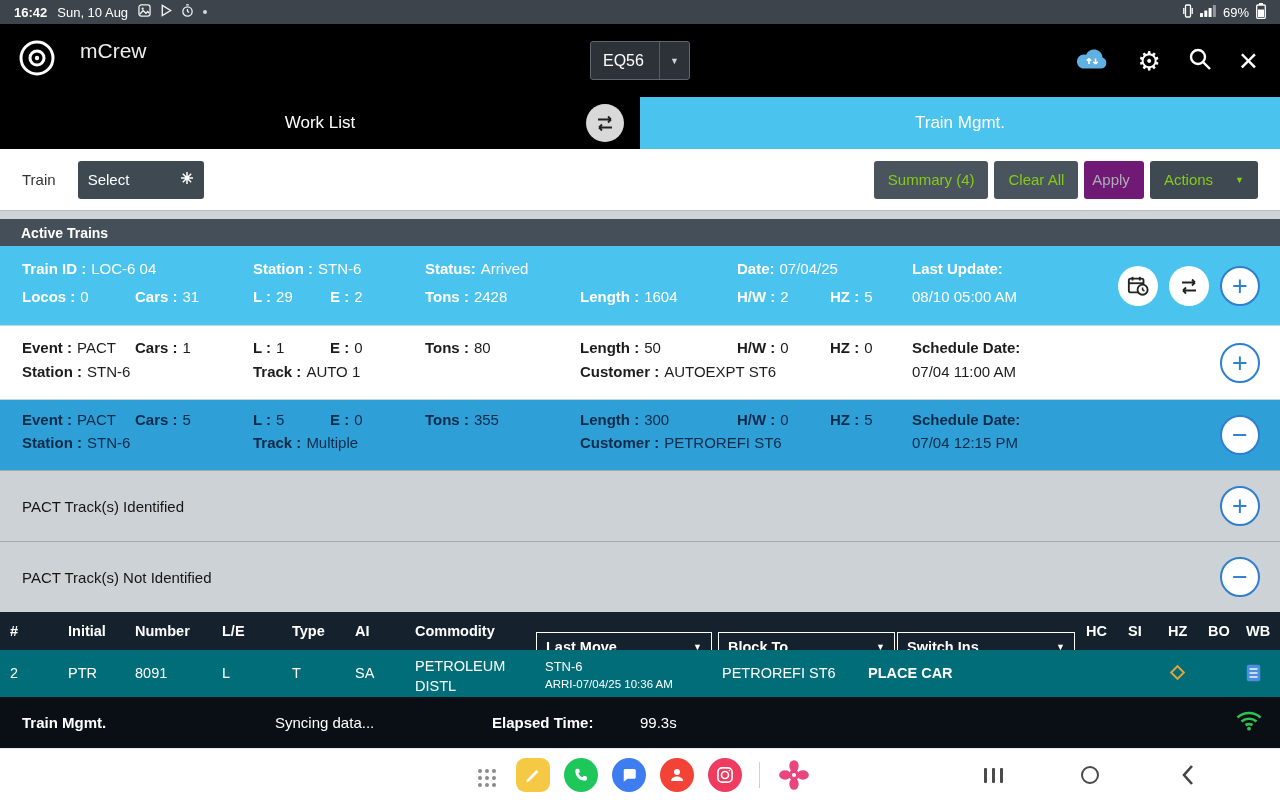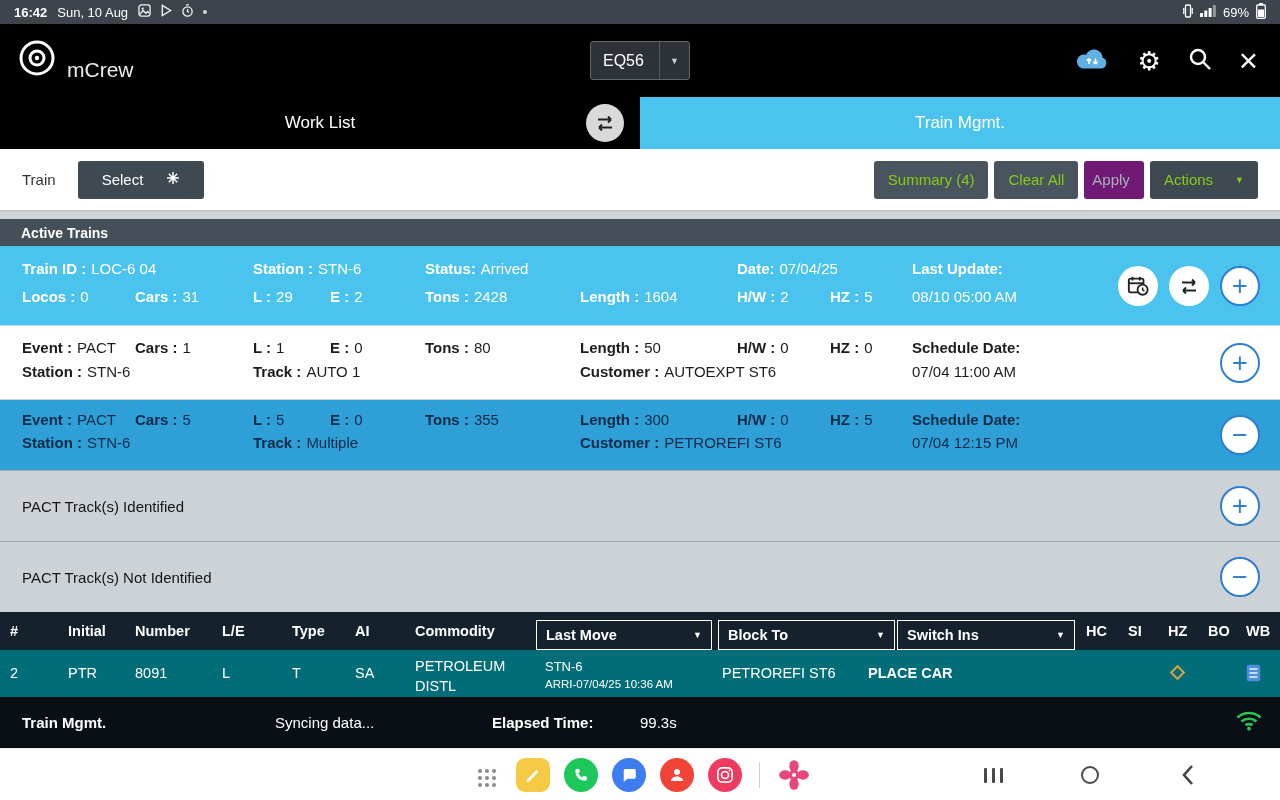--- a/index.html
+++ b/index.html
@@ -7,37 +7,37 @@
 
   
   .statusbar { height:24px; background:#3d444c; color:#fff; display:flex; align-items:center; padding:0 14px; font-size:13px; gap:10px; }
   .sb-time { font-weight:700; }
   .sb-icons { display:flex; align-items:center; gap:9px; opacity:.92; }
   .sb-dot { width:4px; height:4px; border-radius:50%; background:#fff; opacity:.85; }
   .sb-right { margin-left:auto; display:flex; align-items:center; gap:7px; }
 
   
   .appbar { height:73px; background:#000; display:flex; align-items:center; padding:0 18px; position:relative; }
-  .brand { display:flex; align-items:flex-end; gap:11px; color:#ededed; font-size:21px; }
+  .brand { display:flex; align-items:flex-start; gap:24px; color:#ededed; font-size:21px; }
   .eq-select { position:absolute; left:50%; transform:translateX(-50%); top:17px; width:100px; height:39px; background:#2c3238; border:1px solid #60666d; border-radius:3px; color:#fff; font-size:16px; display:flex; align-items:center; justify-content:space-between; padding-left:12px; cursor:pointer; }
   .eq-chev { font-size:9px; color:#cfd3d7; padding:0 10px; border-left:1px solid #565c63; height:100%; display:flex; align-items:center; }
   .appbar-icons { margin-left:auto; display:flex; align-items:center; gap:27px; padding-right:4px; }
   .gear { color:#fff; font-size:26px; line-height:1; }
   .xclose { color:#fff; font-size:33px; line-height:1; }
 
   
   .tabs { height:52px; display:flex; background:#000; }
   .tab { flex:1; position:relative; display:flex; align-items:center; justify-content:center; color:#fff; font-size:17px; cursor:pointer; }
   .tab.active { background:#4bc3ef; }
   .swap-circle { position:absolute; right:16px; top:7px; width:38px; height:38px; border-radius:50%; background:#d9d9d9; display:flex; align-items:center; justify-content:center; }
 
   
   .filterbar { height:61px; background:#fff; display:flex; align-items:center; padding:0 22px; }
   .train-label { font-size:15px; color:#333; }
-  .train-select { margin-left:22px; width:126px; height:38px; background:#3f4952; border-radius:3px; color:#fff; font-size:15px; display:flex; align-items:center; justify-content:space-between; padding:0 24px; cursor:pointer; }
+  .train-select { margin-left:22px; width:126px; height:38px; background:#3f4952; border-radius:3px; color:#fff; font-size:15px; display:flex; align-items:center; justify-content:space-between; padding:0 10px; cursor:pointer; }
   .fbtns { margin-left:auto; display:flex; gap:6px; }
   .fbtn { height:38px; padding:0 14px; background:#4a545e; color:#84cc16; font-size:15px; border:none; border-radius:3px; display:flex; align-items:center; font-family:inherit; cursor:pointer; }
   .fbtn.disabled { background:#701a75; color:#a9afb5;padding-left:8px; }
   .fbtn.actions { background:#3f4952; }
   .fbtn .chev { font-size:9px; margin-left:22px; }
   .grayband { height:9px; background:#cfd4d8; border-top:1px solid #b9bec3; }
 
   
   .sec-title { height:27px; background:#454f59; color:#fff; font-size:14px; font-weight:700; display:flex; align-items:center; padding:0 21px; }
 
@@ -56,21 +56,21 @@
   .circ.pm { border:2px solid #2e7fd0; color:#2e7fd0; font-size:27px; line-height:0; }
 
   
   .pact { height:71px; background:#cdd2d6; border-top:1px solid #a6abb0; position:relative; display:flex; align-items:center; padding:0 22px; font-size:15px; color:#151515; }
 
   
   .thead { height:38px; background:#15222d; color:#fff; position:relative; font-size:14.5px; font-weight:700; }
   .th { position:absolute; top:11px; white-space:nowrap; }
   .c0{left:10px}.c1{left:68px}.c2{left:135px}.c3{left:222px}.c4{left:292px}.c5{left:355px}.c6{left:415px}
   .c10{left:1086px}.c11{left:1128px}.c12{left:1168px}.c13{left:1208px}.c14{left:1246px}
-  .hsel { position:absolute; top:8px; height:30px; border:1px solid #fff; display:flex; align-items:center; justify-content:space-between; padding:0 9px; cursor:pointer; }
+  .hsel { position:absolute; top:20px; height:30px; border:1px solid #fff; display:flex; align-items:center; justify-content:space-between; padding:0 9px; cursor:pointer; }
   .hsel .chev{ font-size:9px; font-weight:400; }
   .hs1{ left:536px; width:176px; } .hs2{ left:718px; width:177px; } .hs3{ left:897px; width:178px; }
   .trow { height:47px; background:#006d79; color:#fff; position:relative; font-size:14.5px; overflow:hidden; }
   .td { position:absolute; top:15px; white-space:nowrap; }
   .td.commodity { top:7px; white-space:normal; width:118px; line-height:1.35; }
   .lm-sta { position:absolute; left:545px; top:9px; font-size:13px; }
   .lm-det { position:absolute; left:545px; top:28px; font-size:11.5px; }
   .diamond { position:absolute; left:1172px; top:17px; width:11px; height:11px; border:2px solid #dda43c; transform:rotate(45deg); }
   .wbdoc { position:absolute; left:1246px; top:14px; }
 

